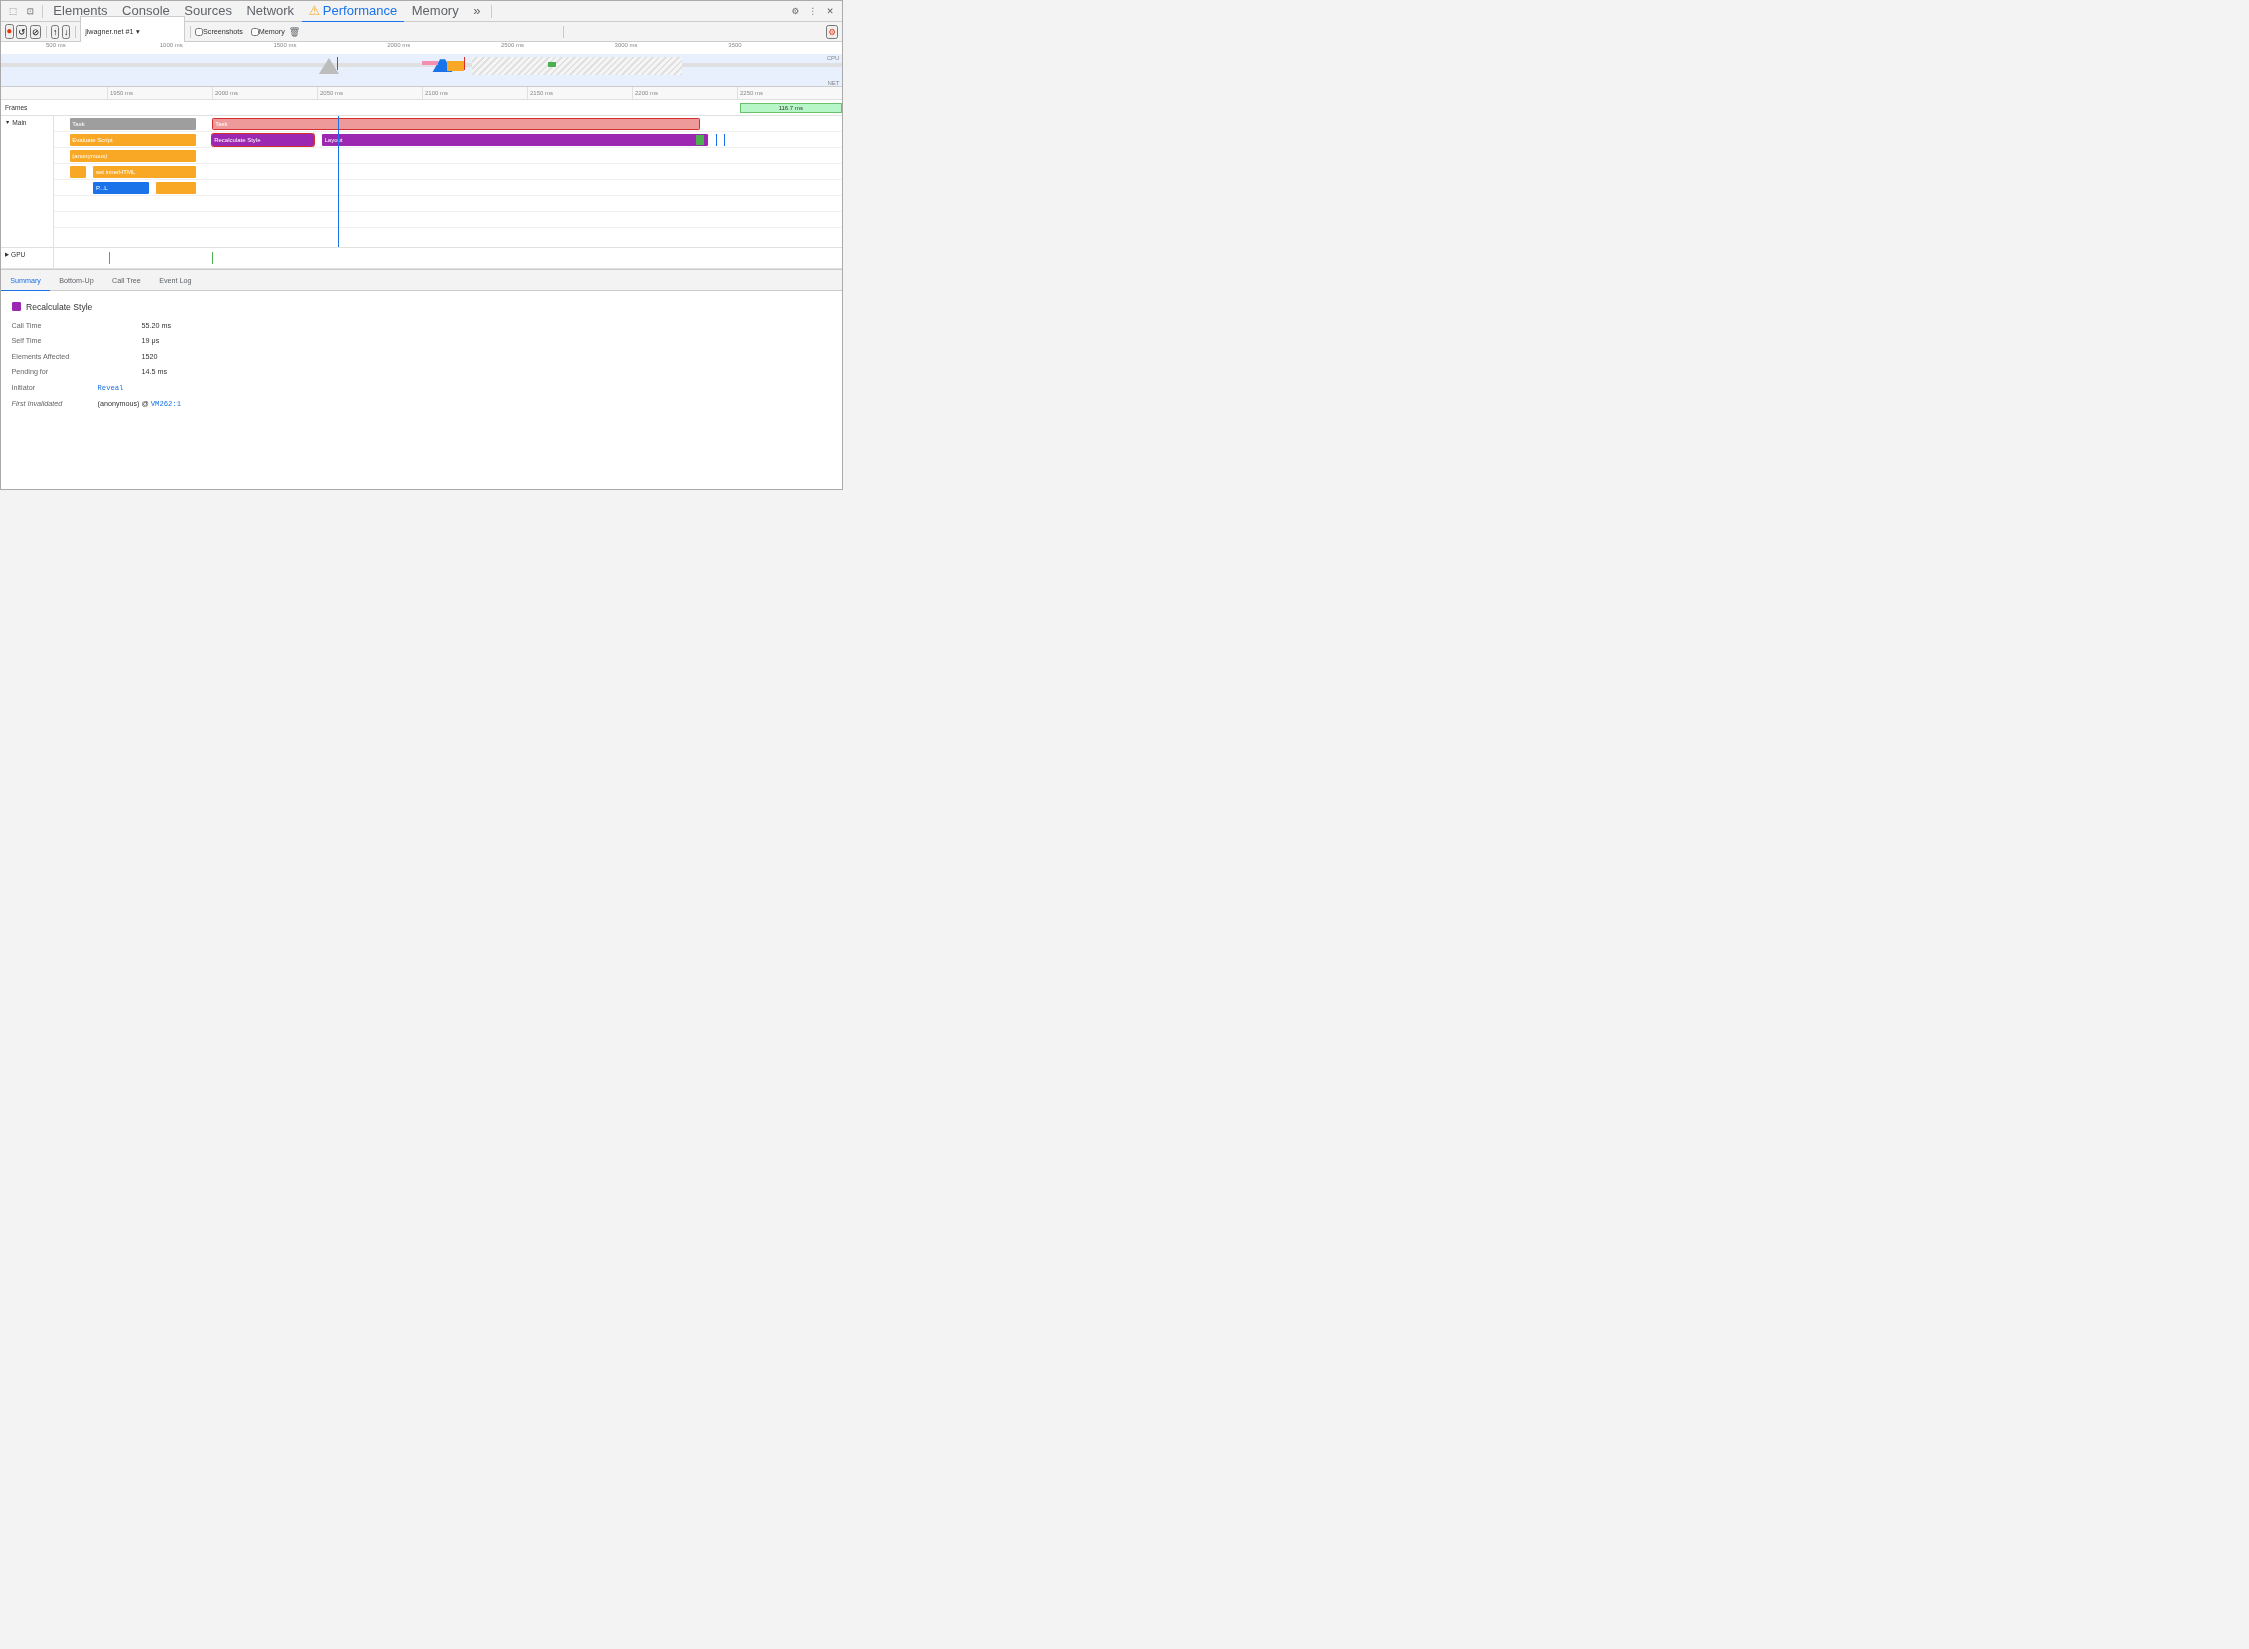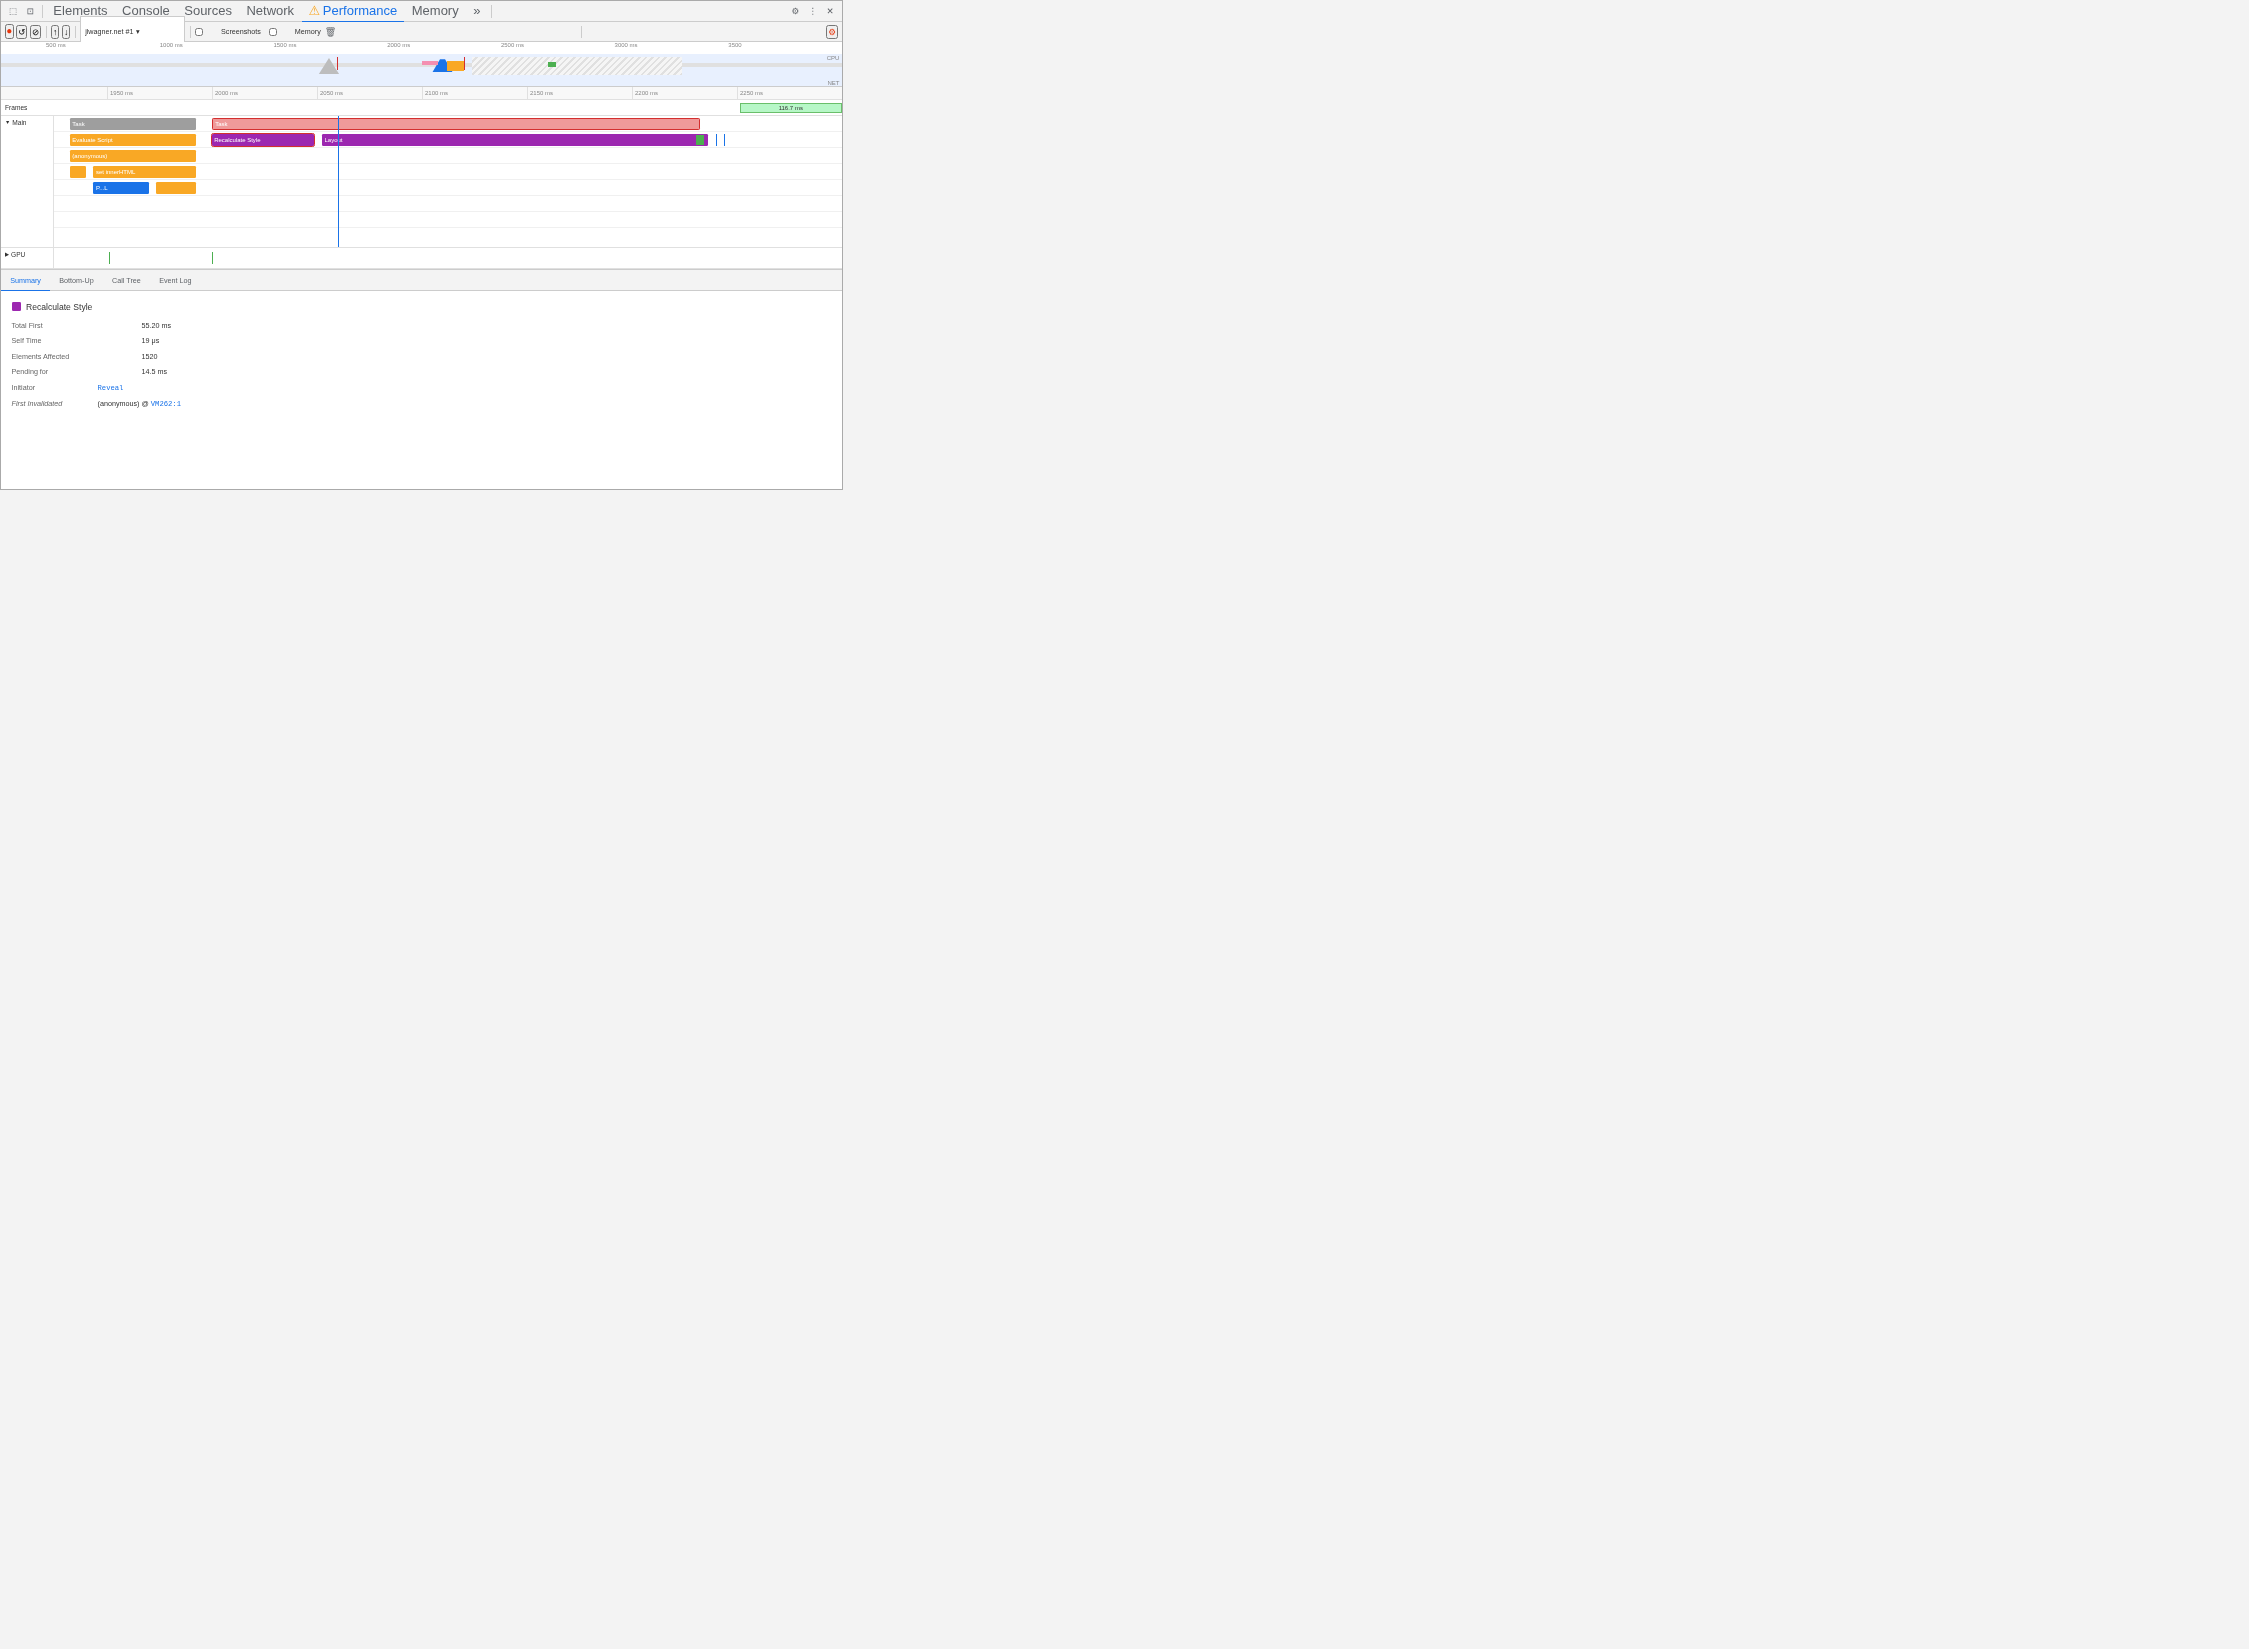--- a/index.html
+++ b/index.html
@@ -65,21 +65,21 @@
       border-radius: 0;
       padding: 1.3px 4px;
       font-size: 7.2px;
       color: #333;
       cursor: pointer;
       display: flex; align-items: center; gap: 2.6px;
       height: 31px;
       min-width: 105px;
     }
     .checkbox-label {
-      display: flex; align-items: center; gap: 18px;
+      display: flex; align-items: center; gap: 0;
       font-size: 7.2px; color: #333; cursor: pointer;
     }
     .checkbox-label input { width: 8px; height: 8px; }
     .trash-btn {
       width: 14.5px; height: 14.5px;
       display: flex; align-items: center; justify-content: center;
       cursor: pointer; color: #5f6368; font-size: 9.2px;
     }
     .settings-btn {
       margin-left: auto;
@@ -607,21 +607,21 @@
 </div>
 
 <div class="summary-panel">
 
   <div class="summary-title">
     <span class="color-swatch" style="background:#9c27b0;"></span>
     <span>Recalculate Style</span>
   </div>
 
   <div class="summary-row">
-    <span class="summary-key">Total First</span>
+    <span class="summary-key">Call Time</span>
     <span class="summary-val">55.20 ms</span>
   </div>
 
   <div class="summary-row">
     <span class="summary-key">Self Time</span>
     <span class="summary-val">19 μs</span>
   </div>
 
   <div class="summary-row">
     <span class="summary-key">Elements Affected</span>

